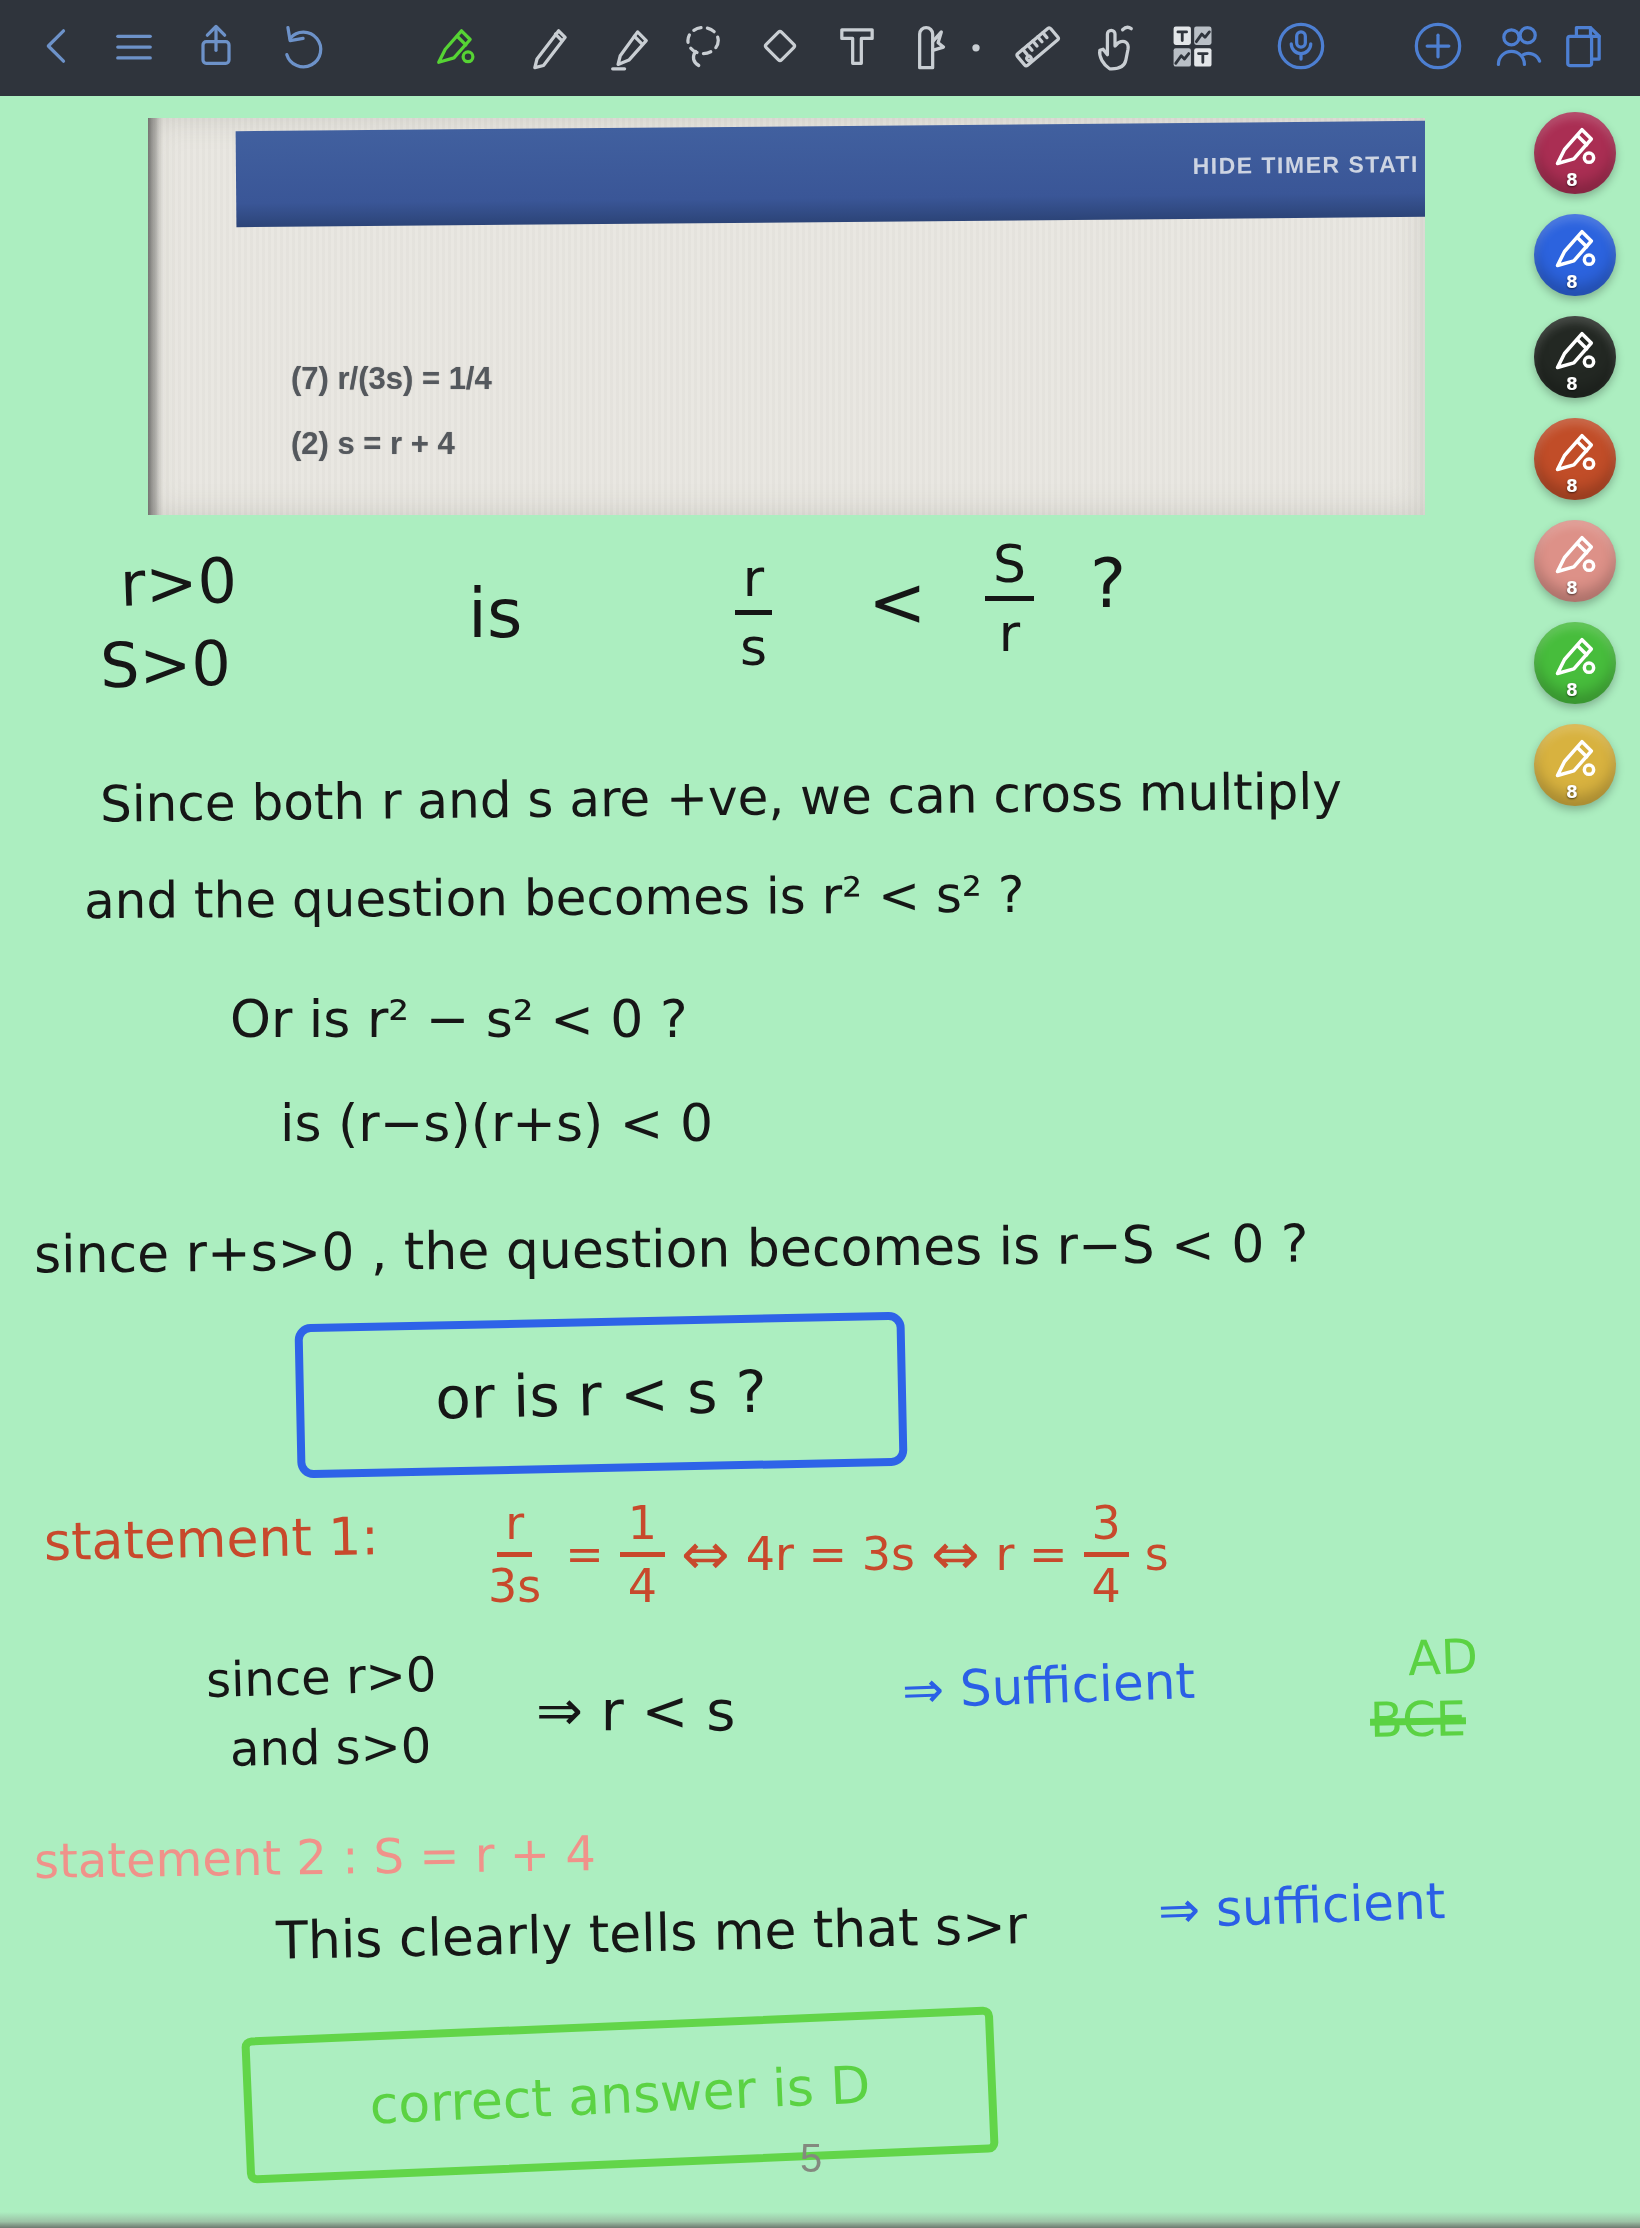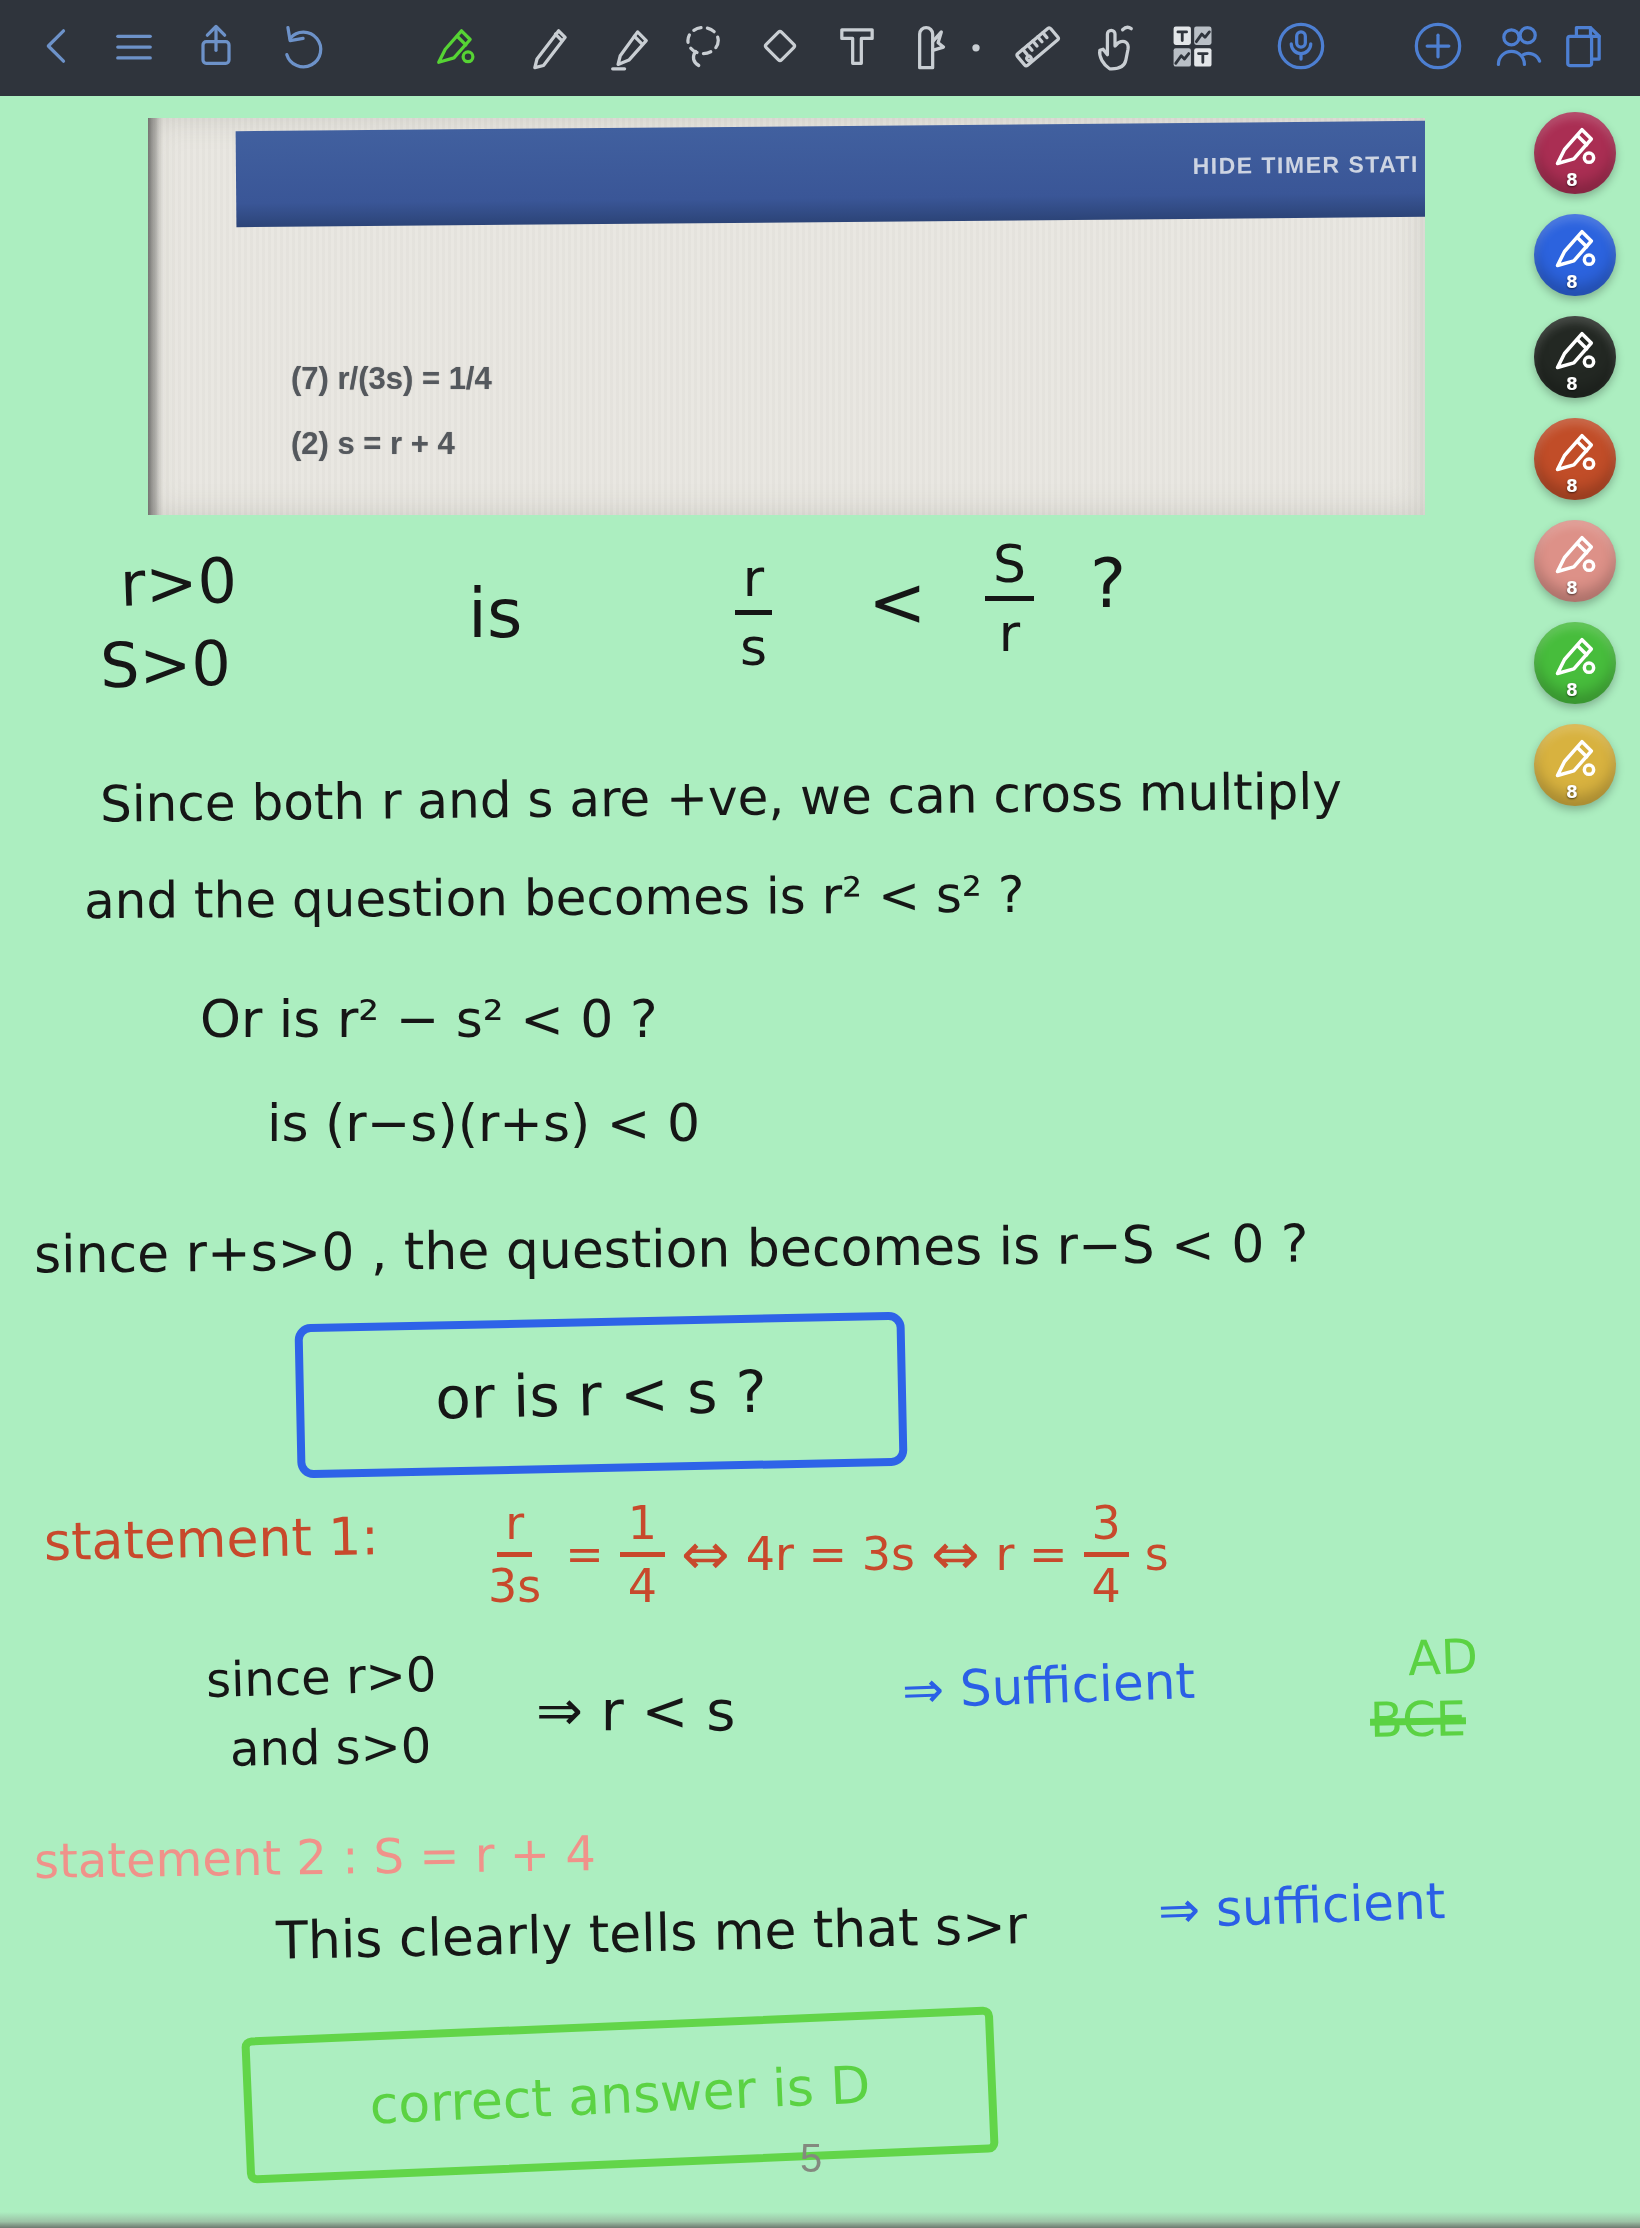--- a/index.html
+++ b/index.html
@@ -229,22 +229,22 @@
   <div class="hw" style="left:868px;top:566px;font-size:70px">&lt;</div>
   <div class="hw frac" style="left:985px;top:538px;font-size:52px">
     <span class="num">S</span>
     <span class="den">r</span>
   </div>
   <div class="hw" style="left:1090px;top:548px;font-size:68px">?</div>
 
   <div class="hw" style="left:100px;top:772px;font-size:50px;transform:rotate(-.6deg)">Since both r and s are +ve, we can cross multiply</div>
   <div class="hw" style="left:84px;top:872px;font-size:50px;transform:rotate(-.4deg)">and the question becomes is  r² &lt; s² ?</div>
 
-  <div class="hw" style="left:200px;top:992px;font-size:52px">Or is  r² − s² &lt; 0 ?</div>
-  <div class="hw" style="left:267px;top:1096px;font-size:52px">is (r−s)(r+s) &lt; 0</div>
+  <div class="hw" style="left:230px;top:992px;font-size:52px">Or is  r² − s² &lt; 0 ?</div>
+  <div class="hw" style="left:280px;top:1096px;font-size:52px">is (r−s)(r+s) &lt; 0</div>
 
   <div class="hw" style="left:34px;top:1222px;font-size:52px;transform:rotate(-.5deg)">since r+s&gt;0 , the question becomes is r−S &lt; 0 ?</div>
 
   <div class="hand-box-blue">
     <div class="hw" style="position:static;font-size:58px">or is r &lt; s ?</div>
   </div>
 
   <div class="hw ink-red" style="left:44px;top:1512px;font-size:52px;transform:rotate(-1deg)">statement 1:</div>
   <div class="hw ink-red mathrow" style="left:480px;top:1500px;font-size:46px">
     <span class="frac">

